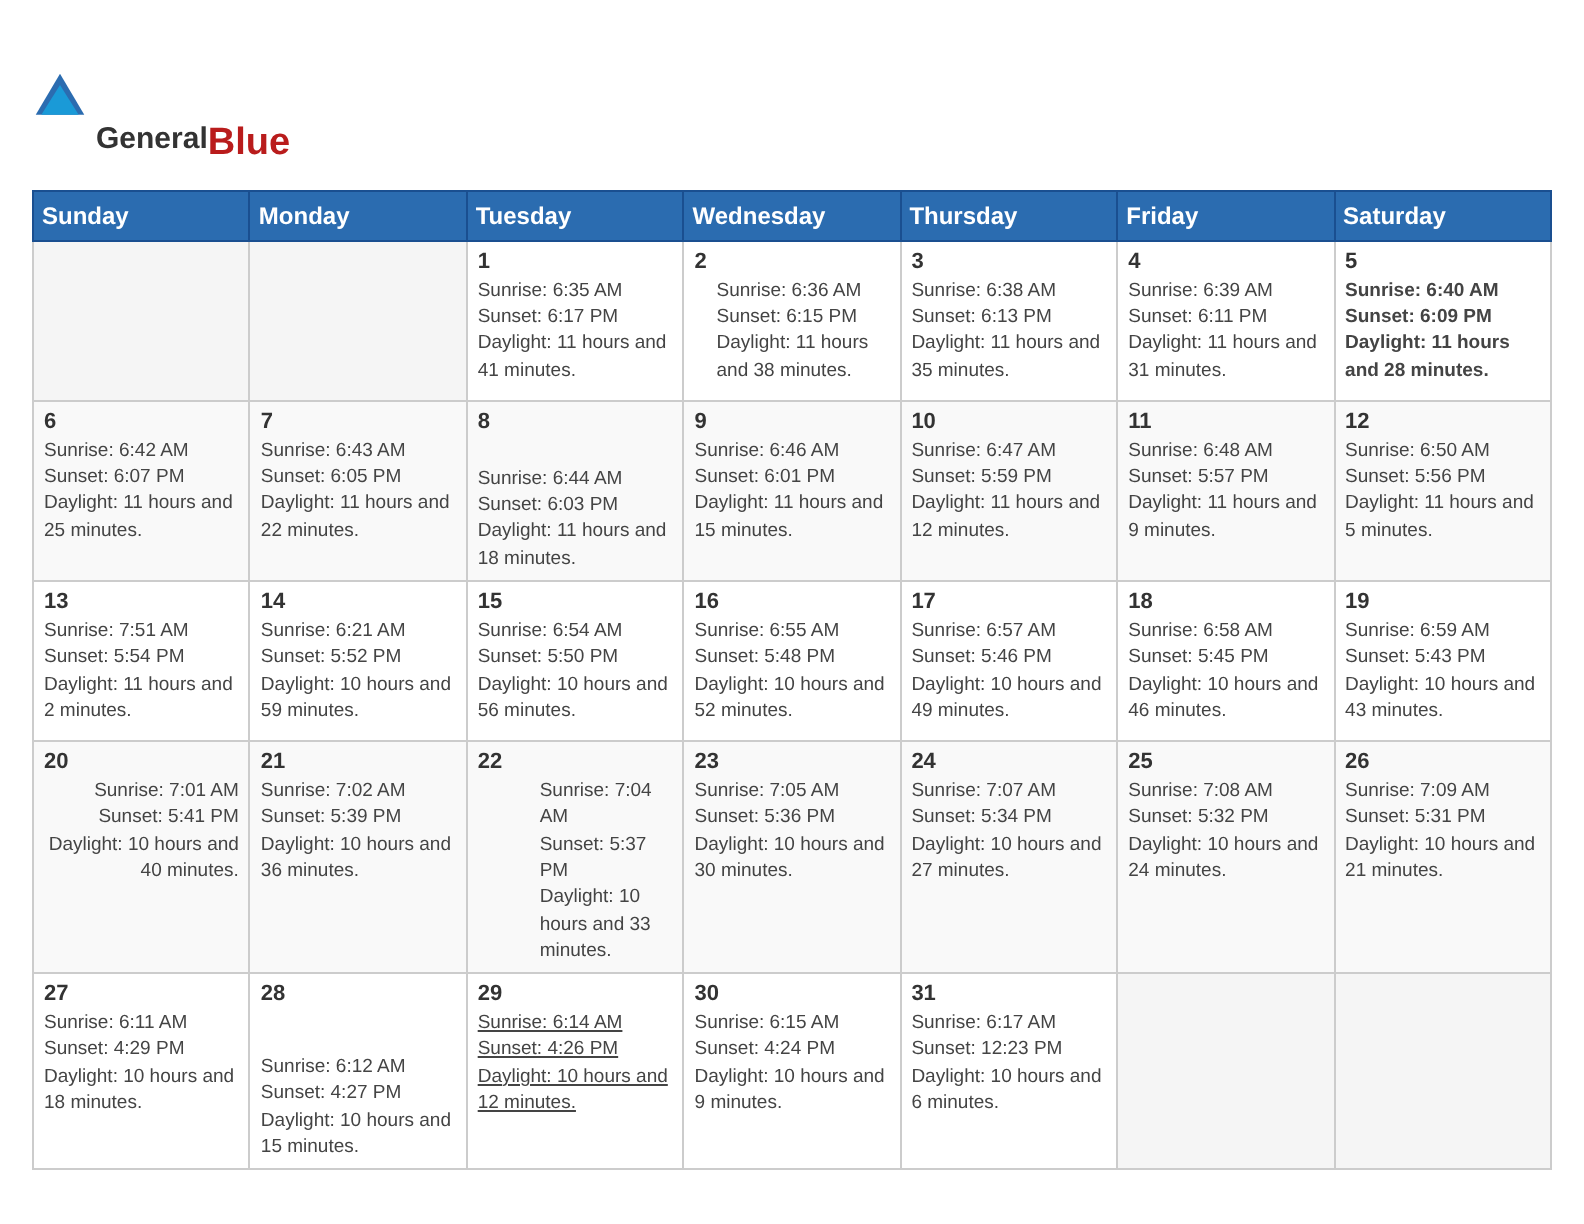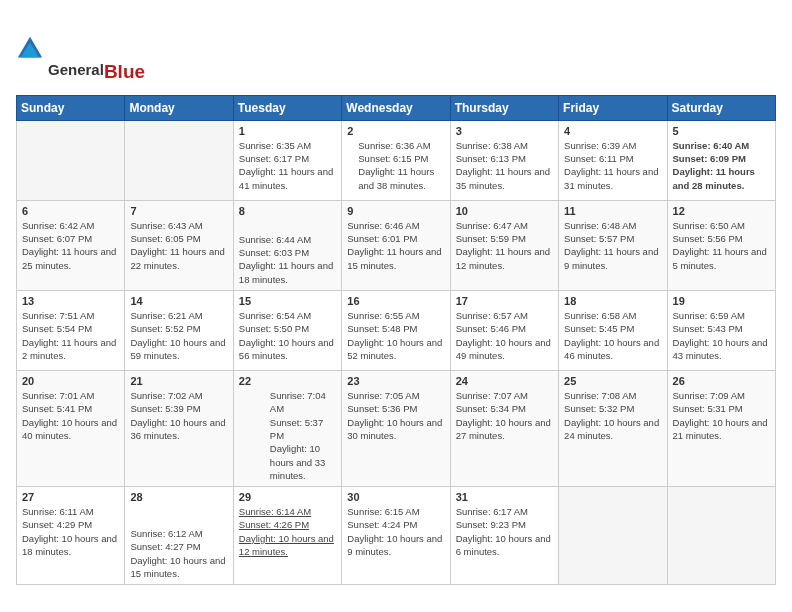--- a/index.html
+++ b/index.html
@@ -240,21 +240,21 @@
         <td>
           <div class="day-num">19</div>
           <div class="day-info" style="white-space: pre-line;">Sunrise: 6:59 AM
 Sunset: 5:43 PM
 Daylight: 10 hours and 43 minutes.</div>
         </td>
       </tr>
       <tr>
         <td>
           <div class="day-num">20</div>
-          <div class="day-info" style="white-space: pre-line;">Sunrise: 7:01 AM
+          <div class="day-info" style="white-space: pre-line; text-align: right;">Sunrise: 7:01 AM
 Sunset: 5:41 PM
 Daylight: 10 hours and 40 minutes.</div>
         </td>
         <td>
           <div class="day-num">21</div>
           <div class="day-info" style="white-space: pre-line;">Sunrise: 7:02 AM
 Sunset: 5:39 PM
 Daylight: 10 hours and 36 minutes.</div>
         </td>
         <td>
@@ -309,20 +309,20 @@
         </td>
         <td>
           <div class="day-num">30</div>
           <div class="day-info" style="white-space: pre-line;">Sunrise: 6:15 AM
 Sunset: 4:24 PM
 Daylight: 10 hours and 9 minutes.</div>
         </td>
         <td>
           <div class="day-num">31</div>
           <div class="day-info" style="white-space: pre-line;">Sunrise: 6:17 AM
-Sunset: 9:23 PM
+Sunset: 12:23 PM
 Daylight: 10 hours and 6 minutes.</div>
         </td>
         <td class="empty-cell"></td>
         <td class="empty-cell"></td>
       </tr>
     </tbody>
 </table>
 
 </body></html>

